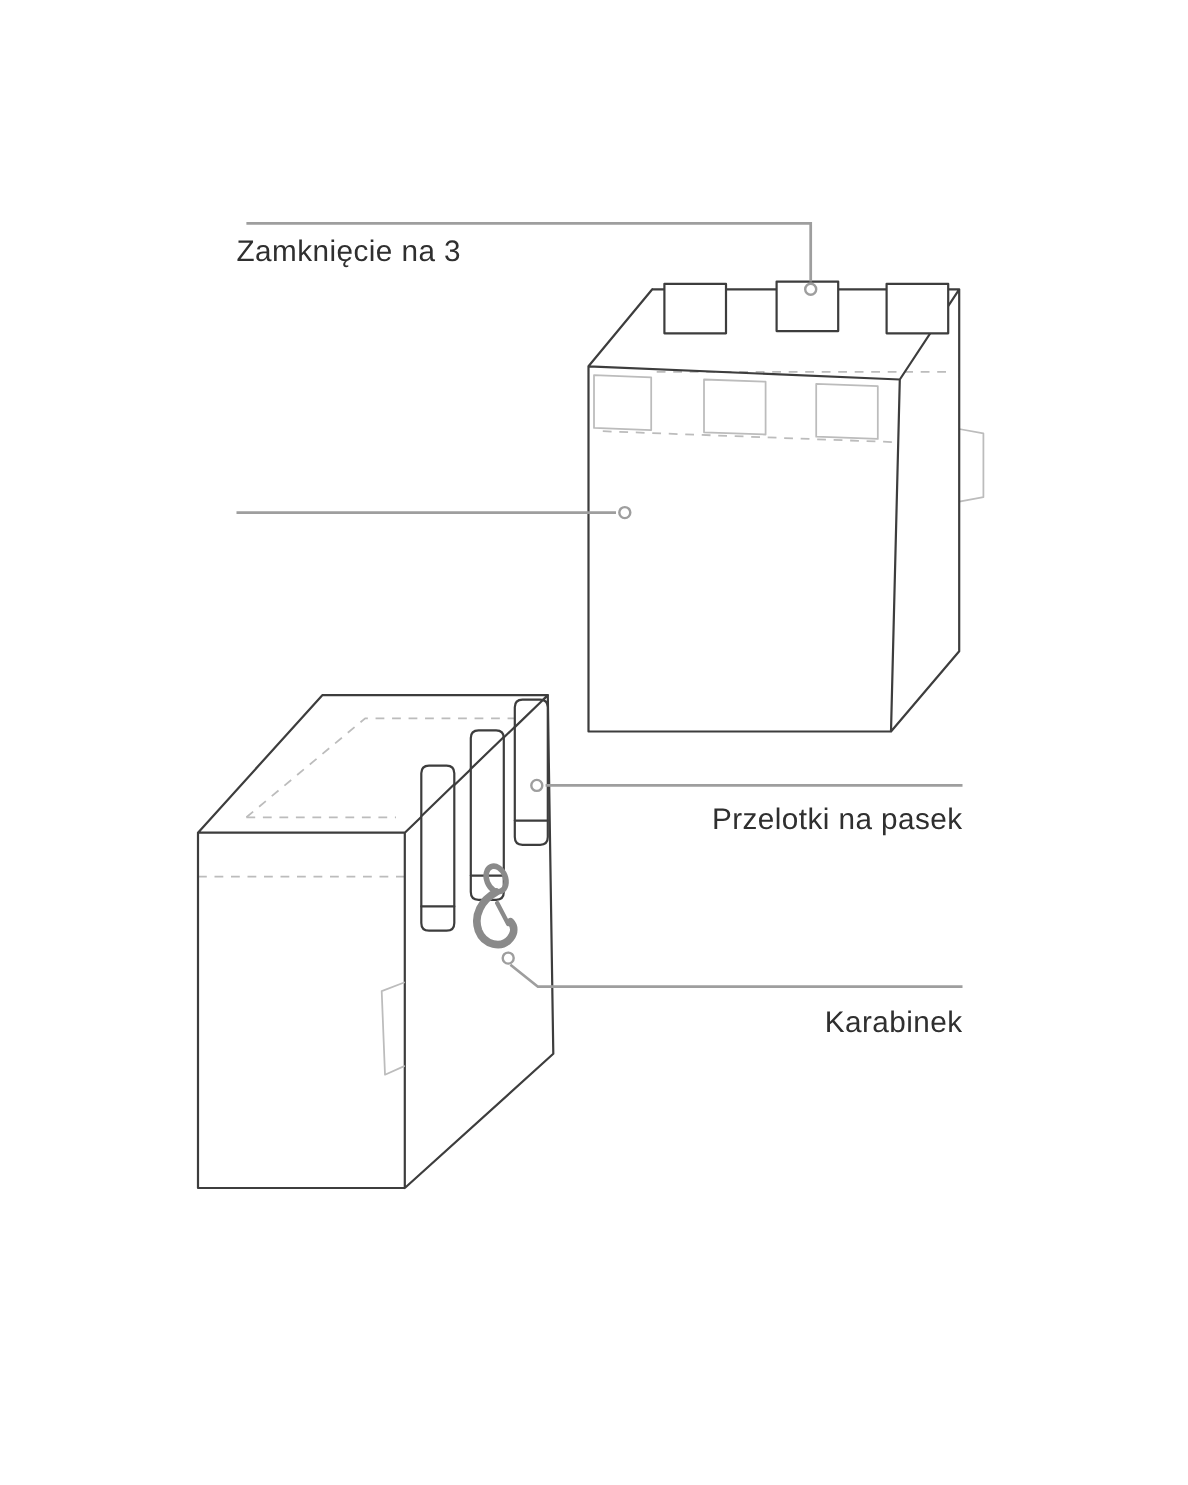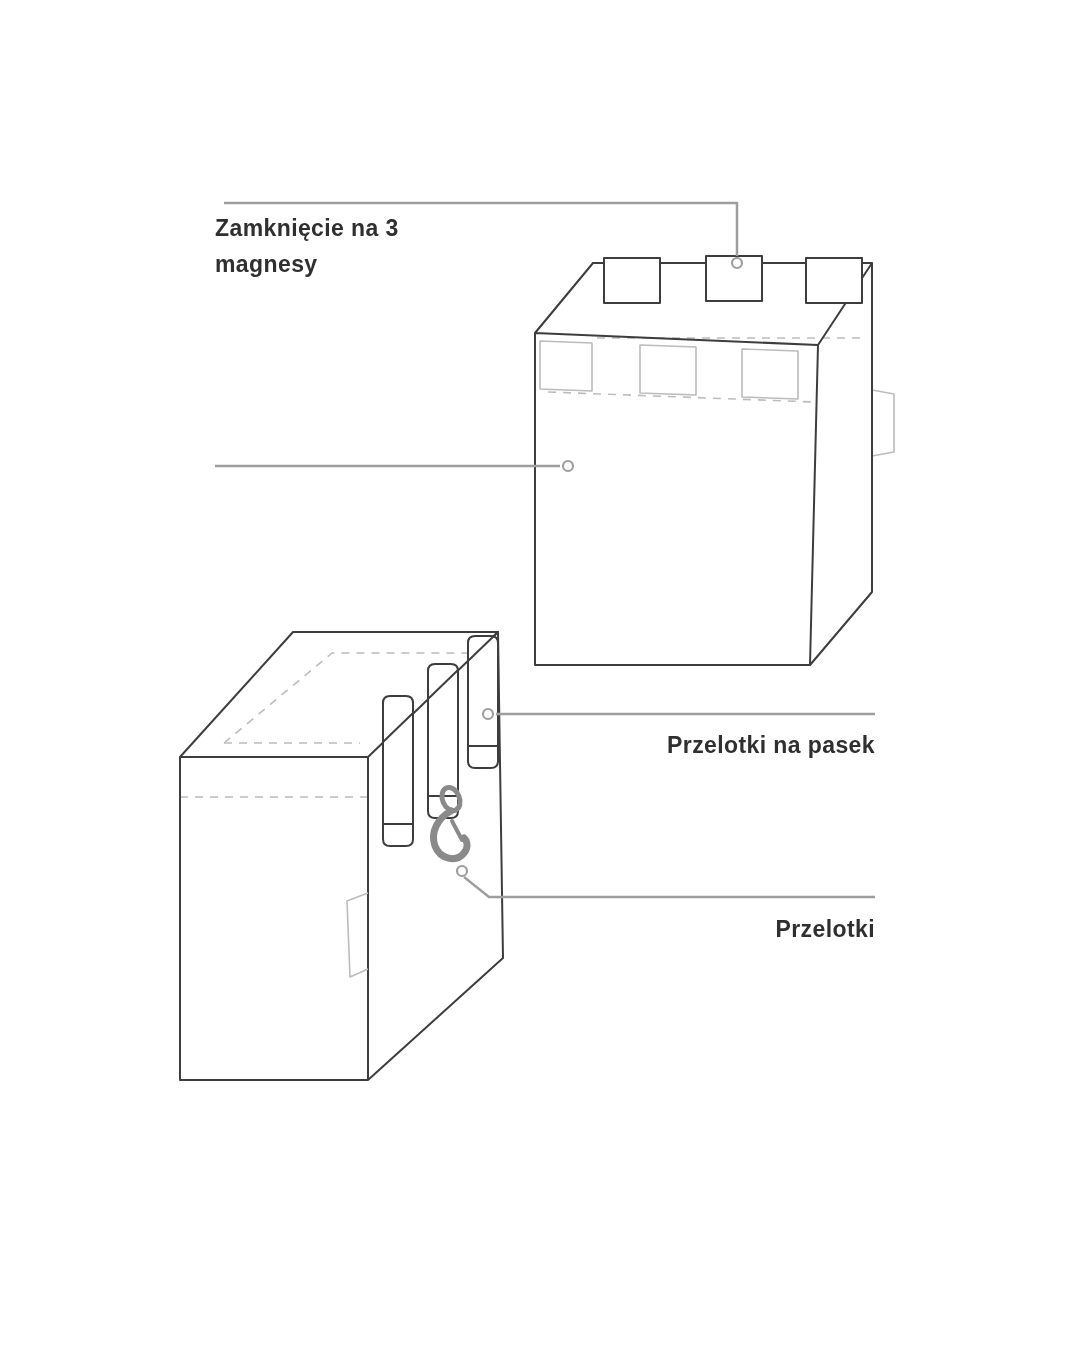--- a/index.html
+++ b/index.html
@@ -25,21 +25,21 @@
   .olf  {stroke:var(--outline,#3d3d3d);fill:#ffffff;stroke-width:2;stroke-linejoin:round;}
   .lt   {stroke:var(--outline-light,#bcbcbc);fill:#ffffff;stroke-width:1.6;stroke-linejoin:round;}
   .ltn  {stroke:var(--outline-light,#bcbcbc);fill:none;stroke-width:1.6;stroke-linejoin:round;}
   .dash {stroke:var(--outline-light,#bcbcbc);fill:none;stroke-width:1.6;stroke-dasharray:8 7;}
   .co   {stroke:var(--callout,#9e9e9e);fill:none;stroke-width:2.5;}
   .dot  {fill:#ffffff;stroke:var(--callout,#9e9e9e);stroke-width:2.2;}
   .carab{stroke:var(--carabiner-fill,#8a8a8a);fill:none;stroke-linecap:round;}
 
   .label{
     position:absolute;
-    font-size:23px;line-height:36px;font-weight:700;
+    font-size:27px;line-height:36px;font-weight:400;
     letter-spacing:.4px;color:var(--text,#2f2f2f);
     white-space:nowrap;
   }
   .label.right{text-align:right;}
 </style>
 </head>
 <body>
 
 <div class="canvas">
 
@@ -107,21 +107,20 @@
       <circle class="dot" cx="488" cy="714" r="5"></circle>
       <path class="co" d="M496,714 L875,714"></path>
 
       <circle class="dot" cx="462" cy="871" r="5"></circle>
       <polyline class="co" points="464,877 489,897 875,897"></polyline>
     </g>
   </svg>
 
   <div class="label" style="left:215px;top:210px;">
     <div>Zamknięcie na 3</div>
-    <div>magnesy</div>
   </div>
 
 
   <div class="label right" style="right:205px;top:727px;">Przelotki na pasek</div>
 
-  <div class="label right" style="right:205px;top:911px;">Przelotki</div>
+  <div class="label right" style="right:205px;top:911px;">Karabinek</div>
 
 </div>
 
 </body></html>

